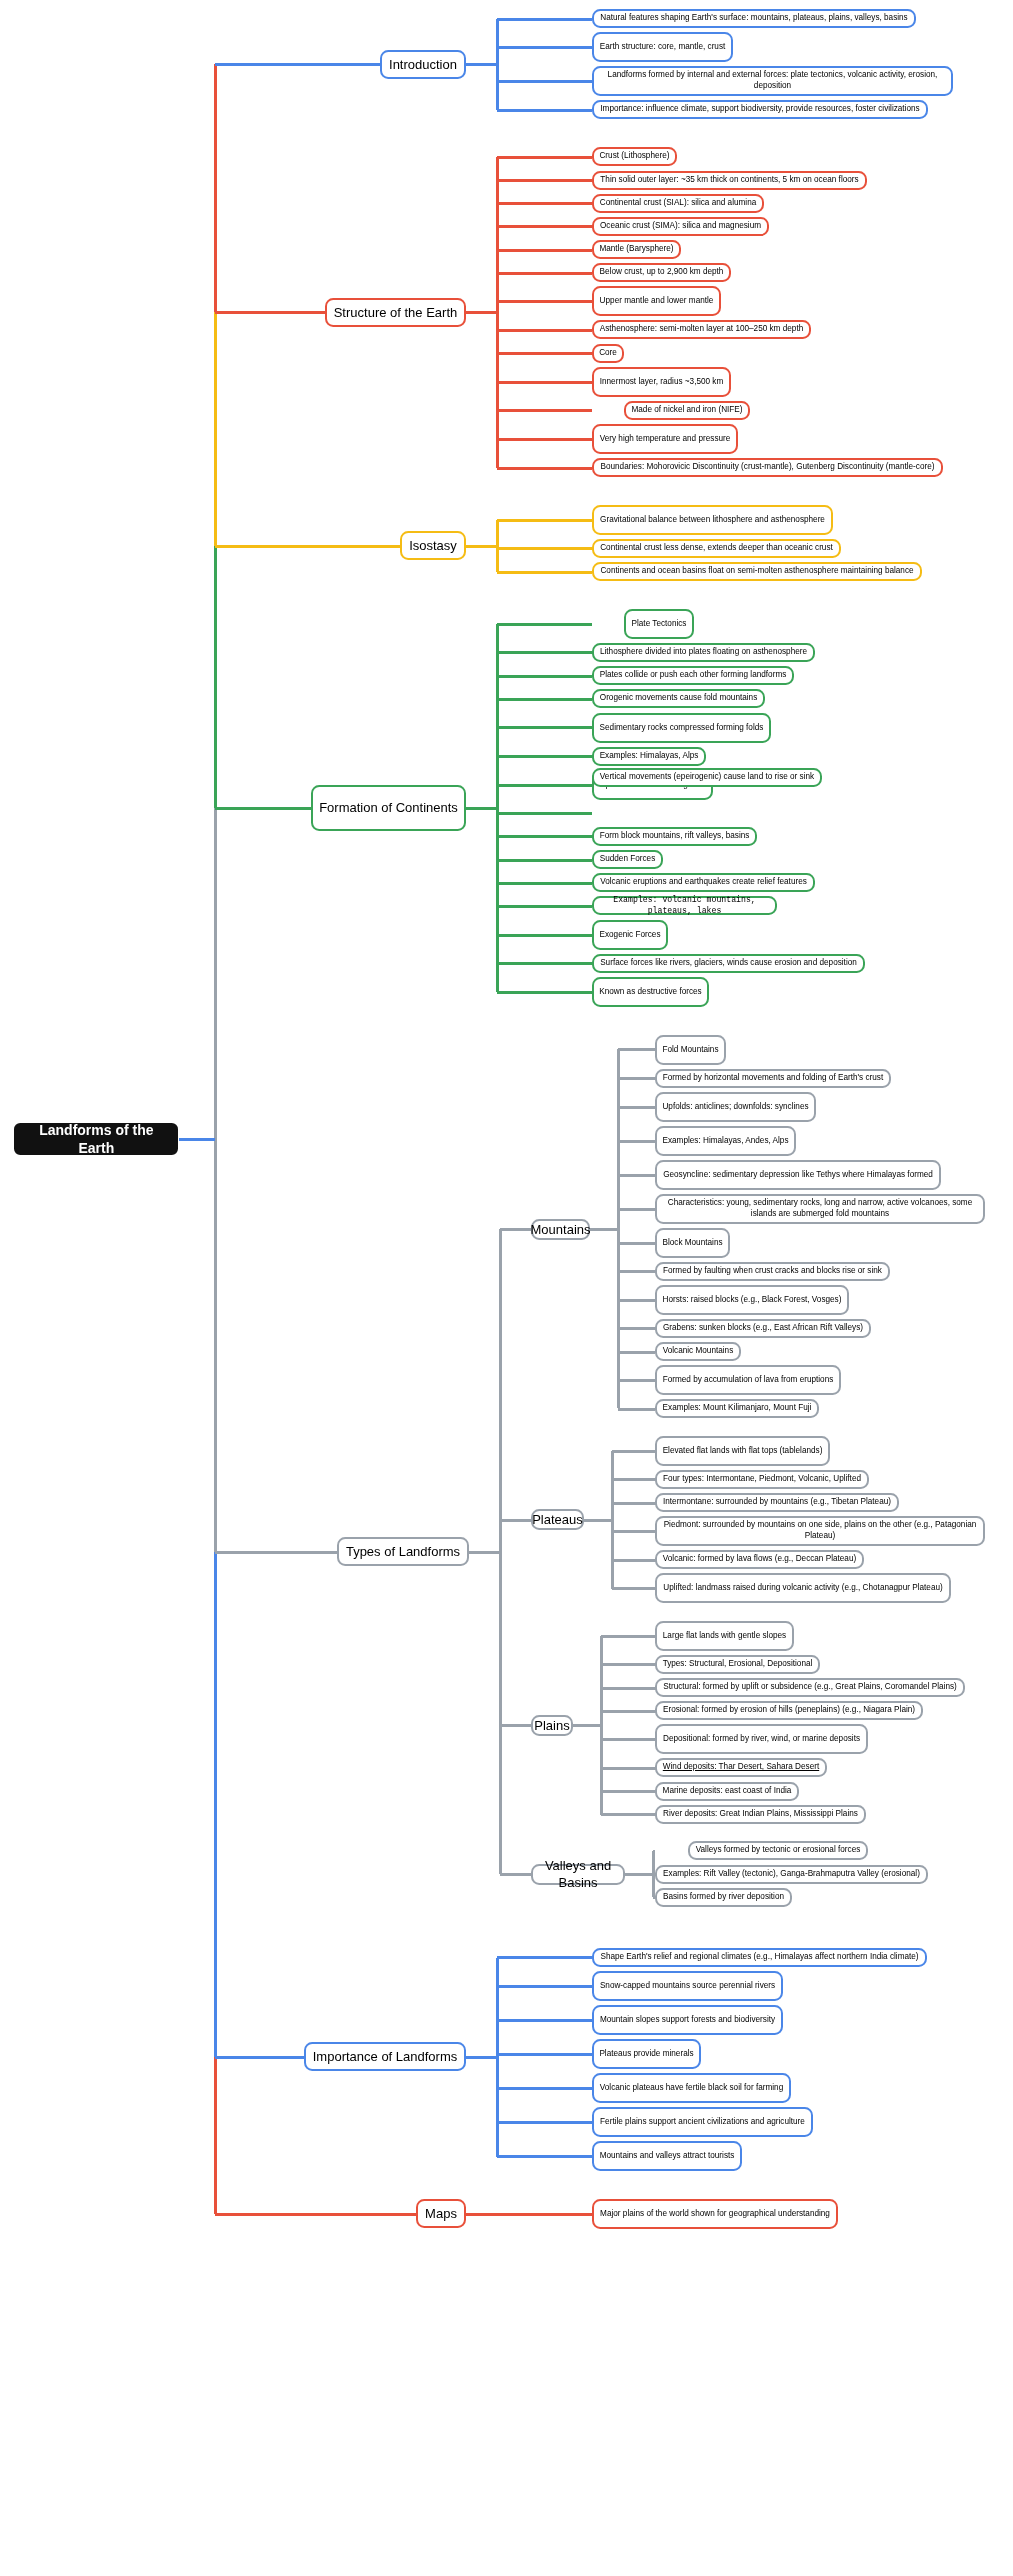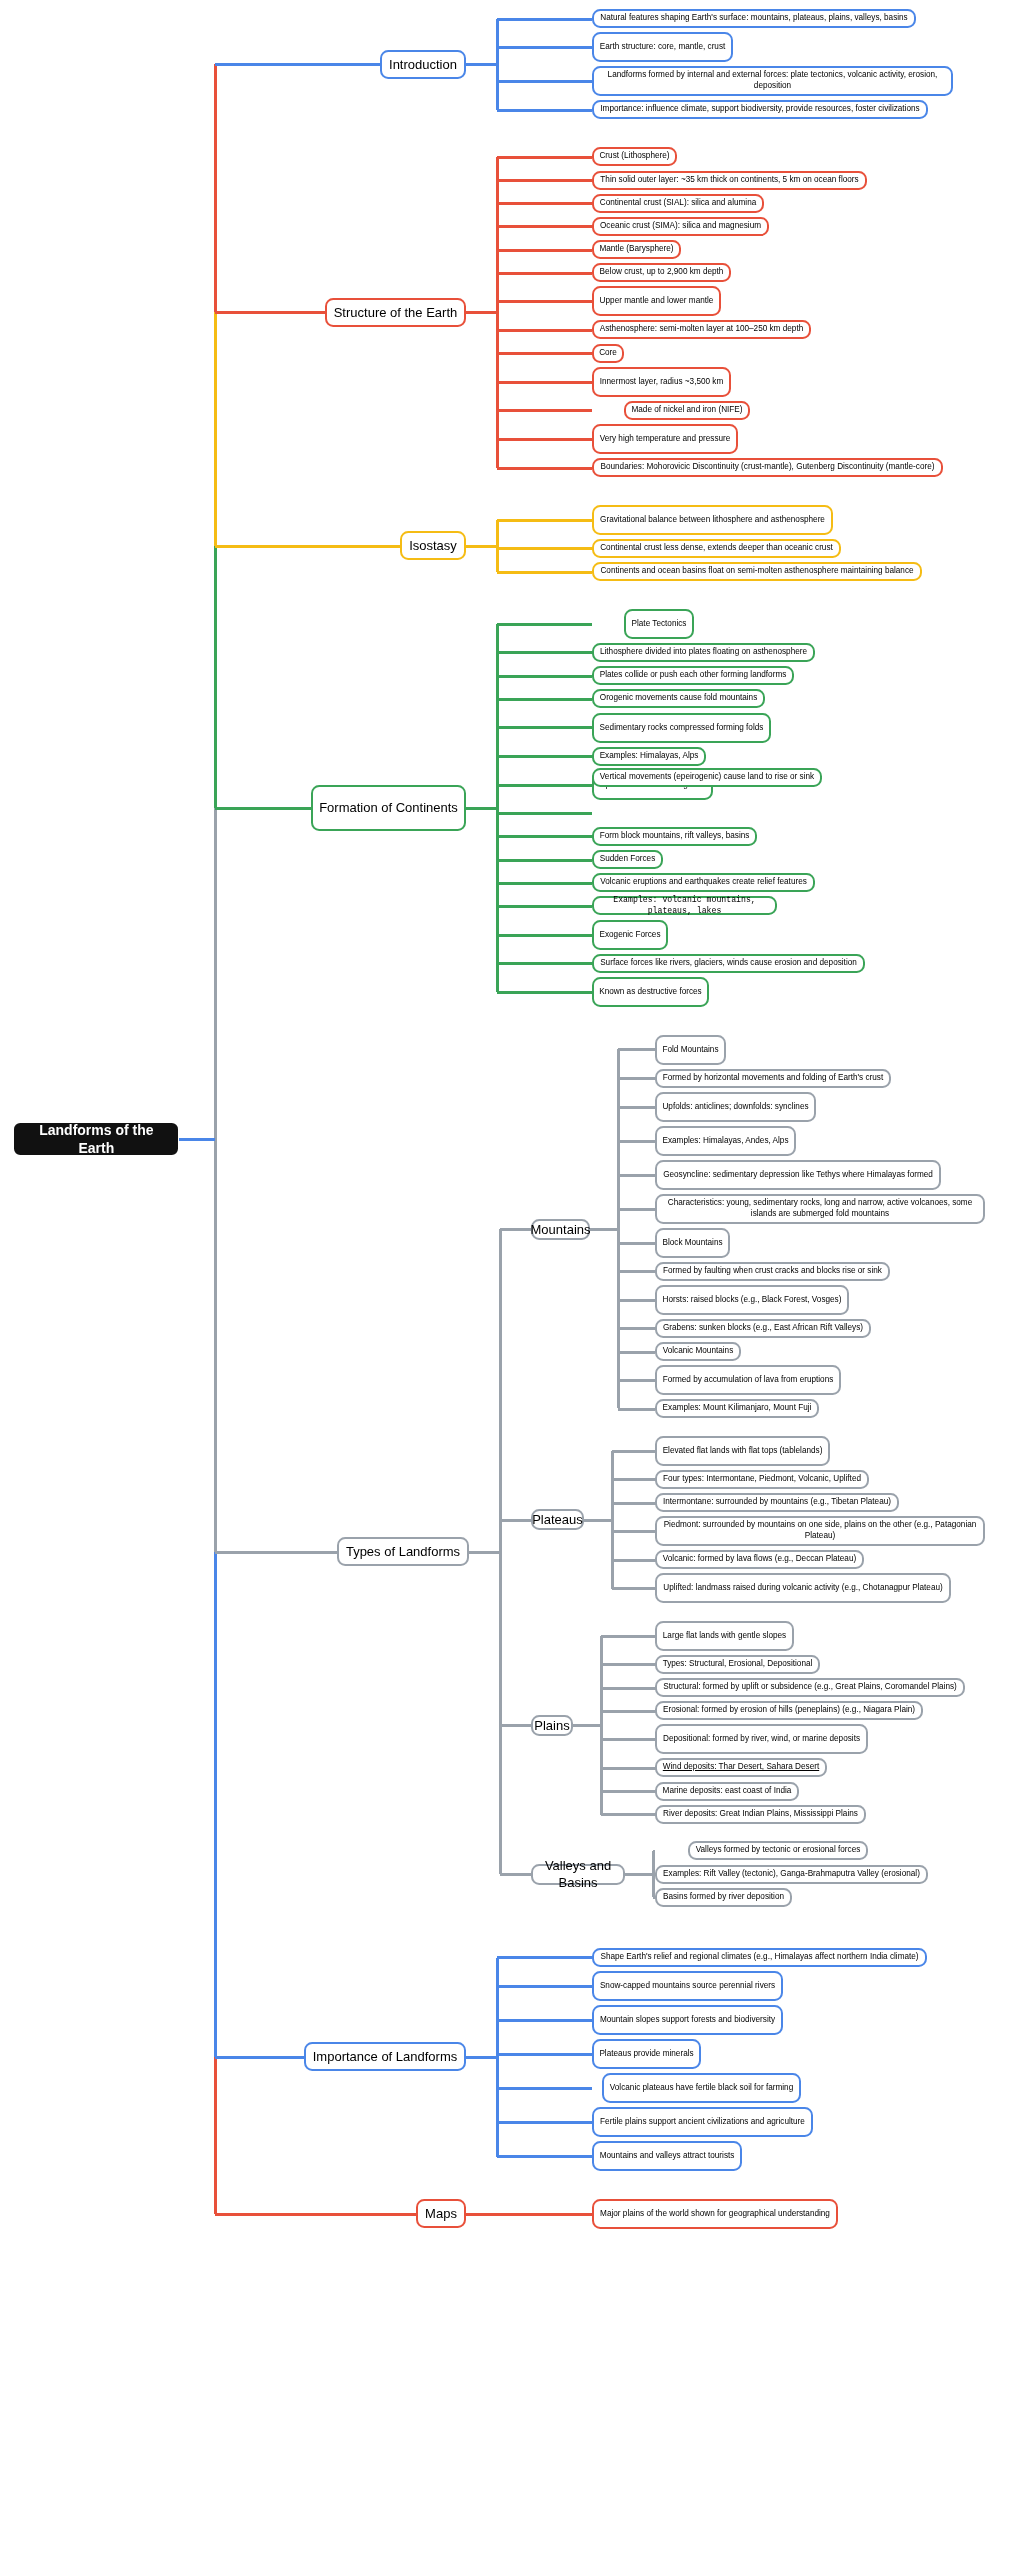--- a/index.html
+++ b/index.html
@@ -242,21 +242,21 @@
     <div class="ln h b-blue" style="left: 497px; top: 1985px; width: 95px;"></div>
     <div class="ln h b-blue" style="left: 497px; top: 2019px; width: 95px;"></div>
     <div class="ln h b-blue" style="left: 497px; top: 2053px; width: 95px;"></div>
     <div class="ln h b-blue" style="left: 497px; top: 2087px; width: 95px;"></div>
     <div class="ln h b-blue" style="left: 497px; top: 2121px; width: 95px;"></div>
     <div class="ln h b-blue" style="left: 497px; top: 2155px; width: 95px;"></div>
     <div class="node leaf c-blue" style="left: 592px; top: 1948px; width: 335px; height: 19px;">Shape Earth's relief and regional climates (e.g., Himalayas affect northern India climate)</div>
     <div class="node leaf c-blue" style="left: 592px; top: 1971px; width: 191px; height: 30px;">Snow-capped mountains source perennial rivers</div>
     <div class="node leaf c-blue" style="left: 592px; top: 2005px; width: 191px; height: 30px;">Mountain slopes support forests and biodiversity</div>
     <div class="node leaf c-blue" style="left: 592px; top: 2039px; width: 109px; height: 30px;">Plateaus provide minerals</div>
-    <div class="node leaf c-blue" style="left: 592px; top: 2073px; width: 199px; height: 30px; margin-left: 10px;">Volcanic plateaus have fertile black soil for farming</div>
+    <div class="node leaf c-blue" style="left: 592px; top: 2073px; width: 199px; height: 30px;">Volcanic plateaus have fertile black soil for farming</div>
     <div class="node leaf c-blue" style="left: 592px; top: 2107px; width: 221px; height: 30px;">Fertile plains support ancient civilizations and agriculture</div>
     <div class="node leaf c-blue" style="left: 592px; top: 2141px; width: 150px; height: 30px;">Mountains and valleys attract tourists</div>
     <div class="node branch c-blue" style="left: 304px; top: 2042px; width: 162px; height: 29px;">Importance of Landforms</div>
     <div class="ln h b-red" style="left: 215px; top: 2213px; width: 201px;"></div>
     <div class="ln h b-red" style="left: 466px; top: 2213px; width: 31px;"></div>
     <div class="ln v b-red" style="left: 496px; top: 2214px; height: 0px;"></div>
     <div class="ln h b-red" style="left: 497px; top: 2213px; width: 95px;"></div>
     <div class="node leaf c-red" style="left: 592px; top: 2199px; width: 246px; height: 30px;">Major plains of the world shown for geographical understanding</div>
     <div class="node branch c-red" style="left: 416px; top: 2199px; width: 50px; height: 29px;">Maps</div>
     <div class="node root" style="left: 14.4px; top: 1123px; width: 164px; height: 32px; border-color: rgb(17, 17, 17); background: rgb(17, 17, 17); color: rgb(255, 255, 255);">Landforms of the Earth</div>

